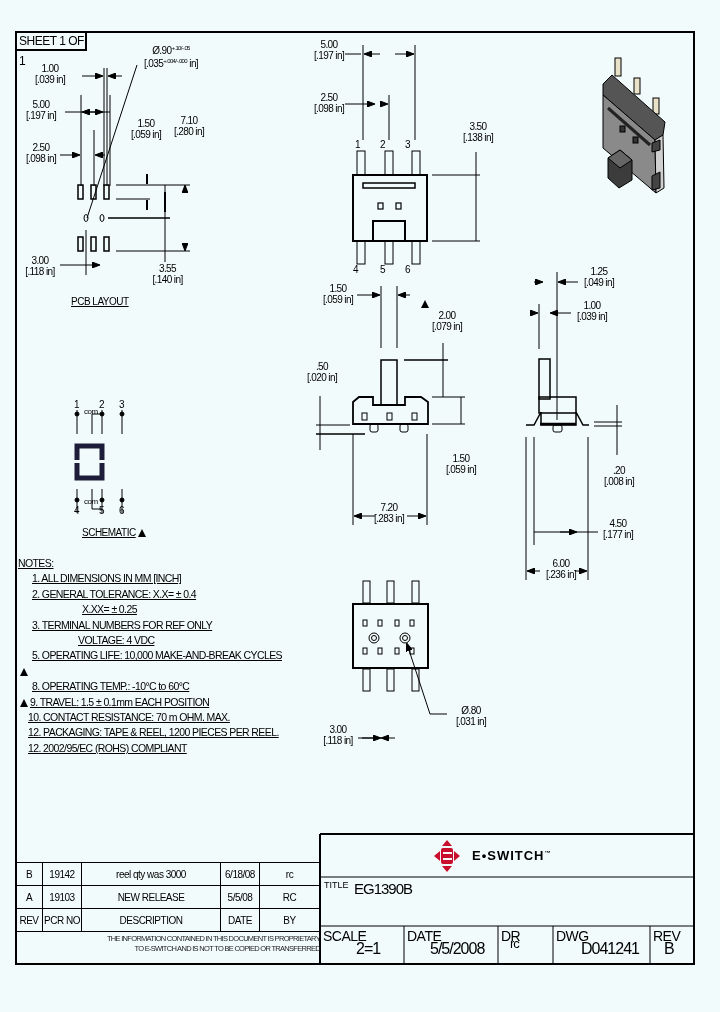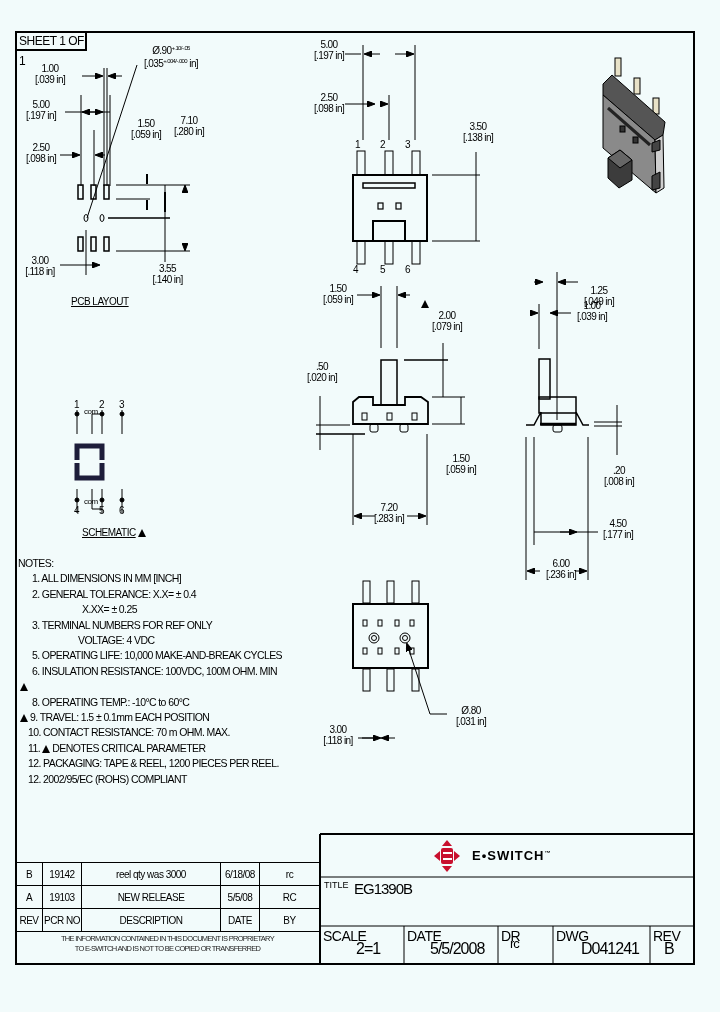--- a/index.html
+++ b/index.html
@@ -6,27 +6,27 @@
   body { width:720px; height:1012px; background:#f2fbfb; position:relative; overflow:hidden;
          font-family:"Liberation Sans", sans-serif; color:#000; }
   .abs { position:absolute; }
   .frame { position:absolute; left:15px; top:31px; width:680px; height:934px; border:2px solid #000; box-sizing:border-box; }
   .sheet { position:absolute; left:15px; top:31px; width:72px; height:20px; border:2px solid #000; border-top:none; border-left:none;
            font-size:12px; line-height:20px; padding-left:4px; box-sizing:border-box; letter-spacing:-0.5px; }
   .dim { position:absolute; font-size:10px; line-height:11px; text-align:center; letter-spacing:-0.6px; white-space:nowrap; }
   .lbl { position:absolute; font-size:10px; letter-spacing:-0.5px; white-space:nowrap; }
   .ul { text-decoration:underline; }
   .notes { position:absolute; left:18px; top:556px; font-size:10.5px; line-height:15.4px; letter-spacing:-0.6px; white-space:nowrap; }
-  .notes div { position:relative; }
+  .notes div { position:relative;text-decoration:underline; }
   .crit { display:inline-block; width:0; height:0; border-left:4px solid transparent; border-right:4px solid transparent; border-bottom:8px solid #000; vertical-align:-1px; margin-right:2px; }
   svg { position:absolute; left:0; top:0; }
   
   .revtab { position:absolute; left:15px; top:862px; width:305px; border-collapse:collapse; font-size:10px; letter-spacing:-0.5px; }
   .revtab td { border:1px solid #000; height:22px; text-align:center; padding:0; }
-  .revnote { position:absolute; left:15px; top:930px; width:305px; height:35px; font-size:7.5px; line-height:10px; text-align:center; letter-spacing:-0.7px; padding-top:4px; box-sizing:border-box; color:#222; }
+  .revnote { position:absolute; left:15px; top:930px; width:305px; height:35px; font-size:7.5px; line-height:10px; text-align:right; letter-spacing:-0.7px; padding-top:4px; box-sizing:border-box; color:#222; }
   .tb-small { position:absolute; font-size:14px; letter-spacing:-0.5px; left:3px; top:2px; }
   .tb-big { position:absolute; font-size:16px; letter-spacing:-1px;text-align:right; }
 </style>
 </head>
 <body>
 
 <div class="frame"></div>
 <div class="sheet">SHEET 1 OF 1</div>
 
 <svg width="720" height="1012" stroke="#000" fill="none" stroke-width="1">
@@ -302,21 +302,21 @@
   </div>
 <div class="dim" style="left:440px;top:453px;width:42px">
     <div>1.50</div>
     <div>[.059 in]</div>
   </div>
 <div class="dim" style="left:368px;top:502px;width:42px">
     <div>7.20</div>
     <div>[.283 in]</div>
   </div>
 
-<div class="dim" style="left:578px;top:285px;width:42px">
+<div class="dim" style="left:578px;top:266px;width:42px">
     <div>1.25</div>
     <div>[.049 in]</div>
   </div>
 <div class="dim" style="left:571px;top:300px;width:42px">
     <div>1.00</div>
     <div>[.039 in]</div>
   </div>
 <div class="dim" style="left:598px;top:465px;width:42px">
     <div>.20</div>
     <div>[.008 in]</div>
@@ -340,26 +340,24 @@
   </div>
 
 <div class="notes">
   <div>NOTES:</div>
   <div style="left:14px">1. ALL DIMENSIONS IN MM [INCH]</div>
   <div style="left:14px">2. GENERAL TOLERANCE: X.X= ± 0.4</div>
   <div style="left:64px">X.XX= ± 0.25</div>
   <div style="left:14px">3. TERMINAL NUMBERS FOR REF ONLY</div>
   <div style="left:60px">VOLTAGE: 4 VDC</div>
   <div style="left:14px">5. OPERATING LIFE: 10,000 MAKE-AND-BREAK CYCLES</div>
-  <div style="left:14px">6. INSULATION RESISTANCE: 100VDC, 100M OHM. MIN</div>
   <div style="left:2px"><span class="crit"></span></div>
   <div style="left:14px">8. OPERATING TEMP.: -10°C to 60°C</div>
   <div style="left:2px"><span class="crit"></span><span>9. TRAVEL: 1.5 ± 0.1mm EACH POSITION</span></div>
   <div style="left:10px">10. CONTACT RESISTANCE: 70 m OHM. MAX.</div>
-  <div style="left:10px"><span>11.</span> <span class="crit"></span><span>DENOTES CRITICAL PARAMETER</span></div>
   <div style="left:10px">12. PACKAGING: TAPE &amp; REEL, 1200 PIECES PER REEL.</div>
   <div style="left:10px">12. 2002/95/EC (ROHS) COMPLIANT</div>
 </div>
 
 <table class="revtab">
   <tbody>
       <tr>
     <td style="width:26px">B</td>
     <td style="width:38px">19142</td>
     <td style="width:138px">reel qty was 3000</td>

